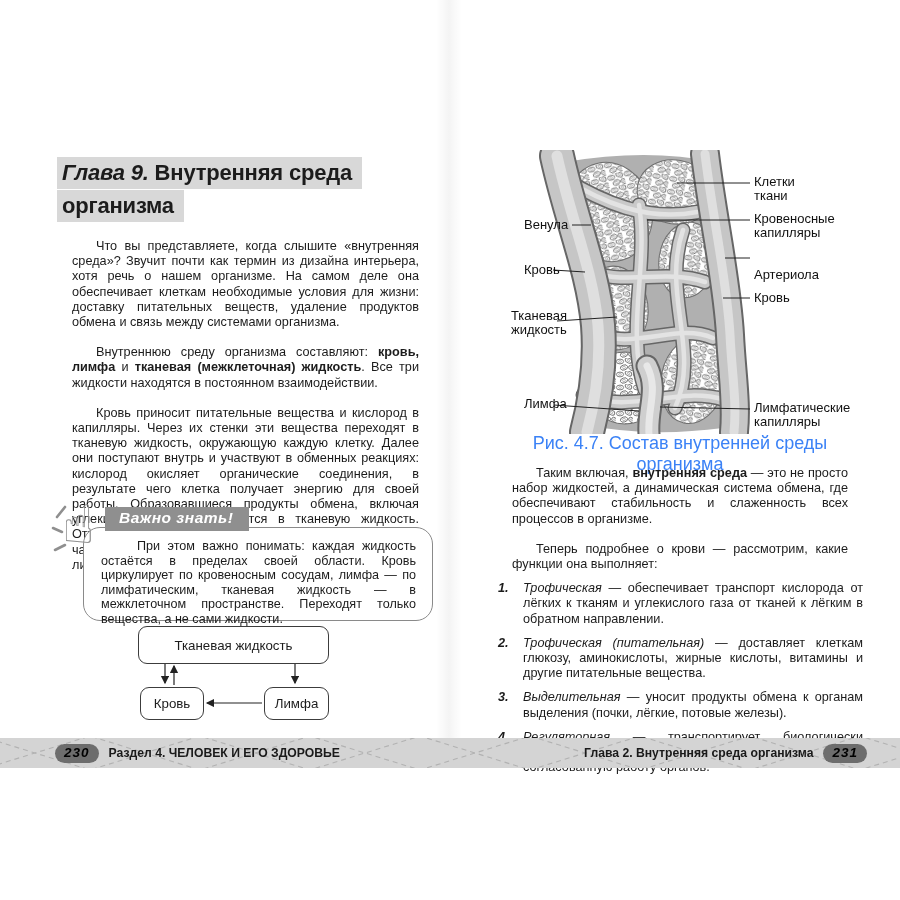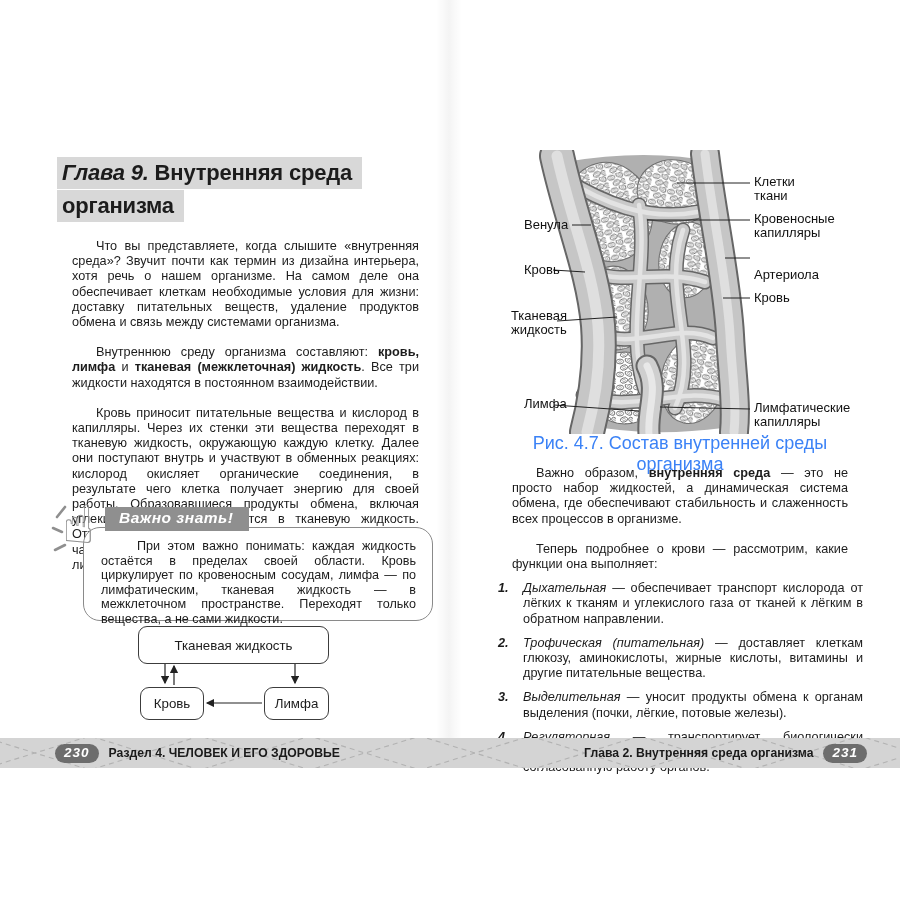--- a/index.html
+++ b/index.html
@@ -67,21 +67,21 @@
   .oli{position:relative;padding-left:26px;margin-bottom:9px;font-size:12.7px;
        line-height:15.2px;text-align:justify;hyphens:auto;}
   .oli .num{position:absolute;left:1px;top:0;font-style:italic;font-weight:bold;}
   .oli .i{font-style:italic;}
 
   
   .footer-band{position:absolute;left:0;top:738px;width:900px;height:30px;background:#d4d4d4;}
   .band-pattern{position:absolute;left:0;top:0;}
   .foot-left{position:absolute;left:55px;top:0;height:30px;display:flex;align-items:center;gap:10px;}
   .foot-right{position:absolute;right:33px;top:0;height:30px;display:flex;align-items:center;gap:10px;}
-  .badge{background:#6d6d6d;color:#ffffff;font-style:italic;font-weight:bold;font-size:13.5px;
+  .badge{background:#6d6d6d;color:#000000;font-style:italic;font-weight:bold;font-size:13.5px;
          padding:1px 9px 3px;border-radius:11px;letter-spacing:1px;}
   .foot-text{font-weight:bold;font-size:12.2px;color:#1a1a1a;}
 </style>
 </head>
 <body>
 
 <div class="spread">
   <div class="gutter"></div>
 
   <section class="title-block">
@@ -224,26 +224,26 @@
     <div class="lbl lbl-limfa">Лимфа</div>
     <div class="lbl r lbl-kletki">Клетки ткани</div>
     <div class="lbl r lbl-kapil">Кровеносные капилляры</div>
     <div class="lbl r lbl-arteriola">Артериола</div>
     <div class="lbl r lbl-krov-r">Кровь</div>
     <div class="lbl r lbl-limfkap">Лимфатические капилляры</div>
   </figure>
   <div class="fig-caption">Рис. 4.7. Состав внутренней среды организма</div>
 
   <section class="right-body">
-    <p class="para"><span>Важно образом, </span><span class="b">внутренняя среда</span><span> — это не просто набор жидкостей, а динамическая система обмена, где обеспечивают стабильность и слаженность всех процессов в организме.</span></p>
+    <p class="para"><span>Таким включая, </span><span class="b">внутренняя среда</span><span> — это не просто набор жидкостей, а динамическая система обмена, где обеспечивают стабильность и слаженность всех процессов в организме.</span></p>
     <p class="para"><span>Теперь подробнее о крови — рассмотрим, какие функции она выполняет:</span></p>
     <div class="olist">
       <div class="oli">
         <span class="num">1.</span>
-        <span><span class="i">Дыхательная</span><span> — обеспечивает транспорт кислорода от лёгких к тканям и углекислого газа от тканей к лёгким в обратном направлении.</span></span>
+        <span><span class="i">Трофическая</span><span> — обеспечивает транспорт кислорода от лёгких к тканям и углекислого газа от тканей к лёгким в обратном направлении.</span></span>
       </div>
       <div class="oli">
         <span class="num">2.</span>
         <span><span class="i">Трофическая (питательная)</span><span> — доставляет клеткам глюкозу, аминокислоты, жирные кислоты, витамины и другие питательные вещества.</span></span>
       </div>
       <div class="oli">
         <span class="num">3.</span>
         <span><span class="i">Выделительная</span><span> — уносит продукты обмена к органам выделения (почки, лёгкие, потовые железы).</span></span>
       </div>
       <div class="oli">

